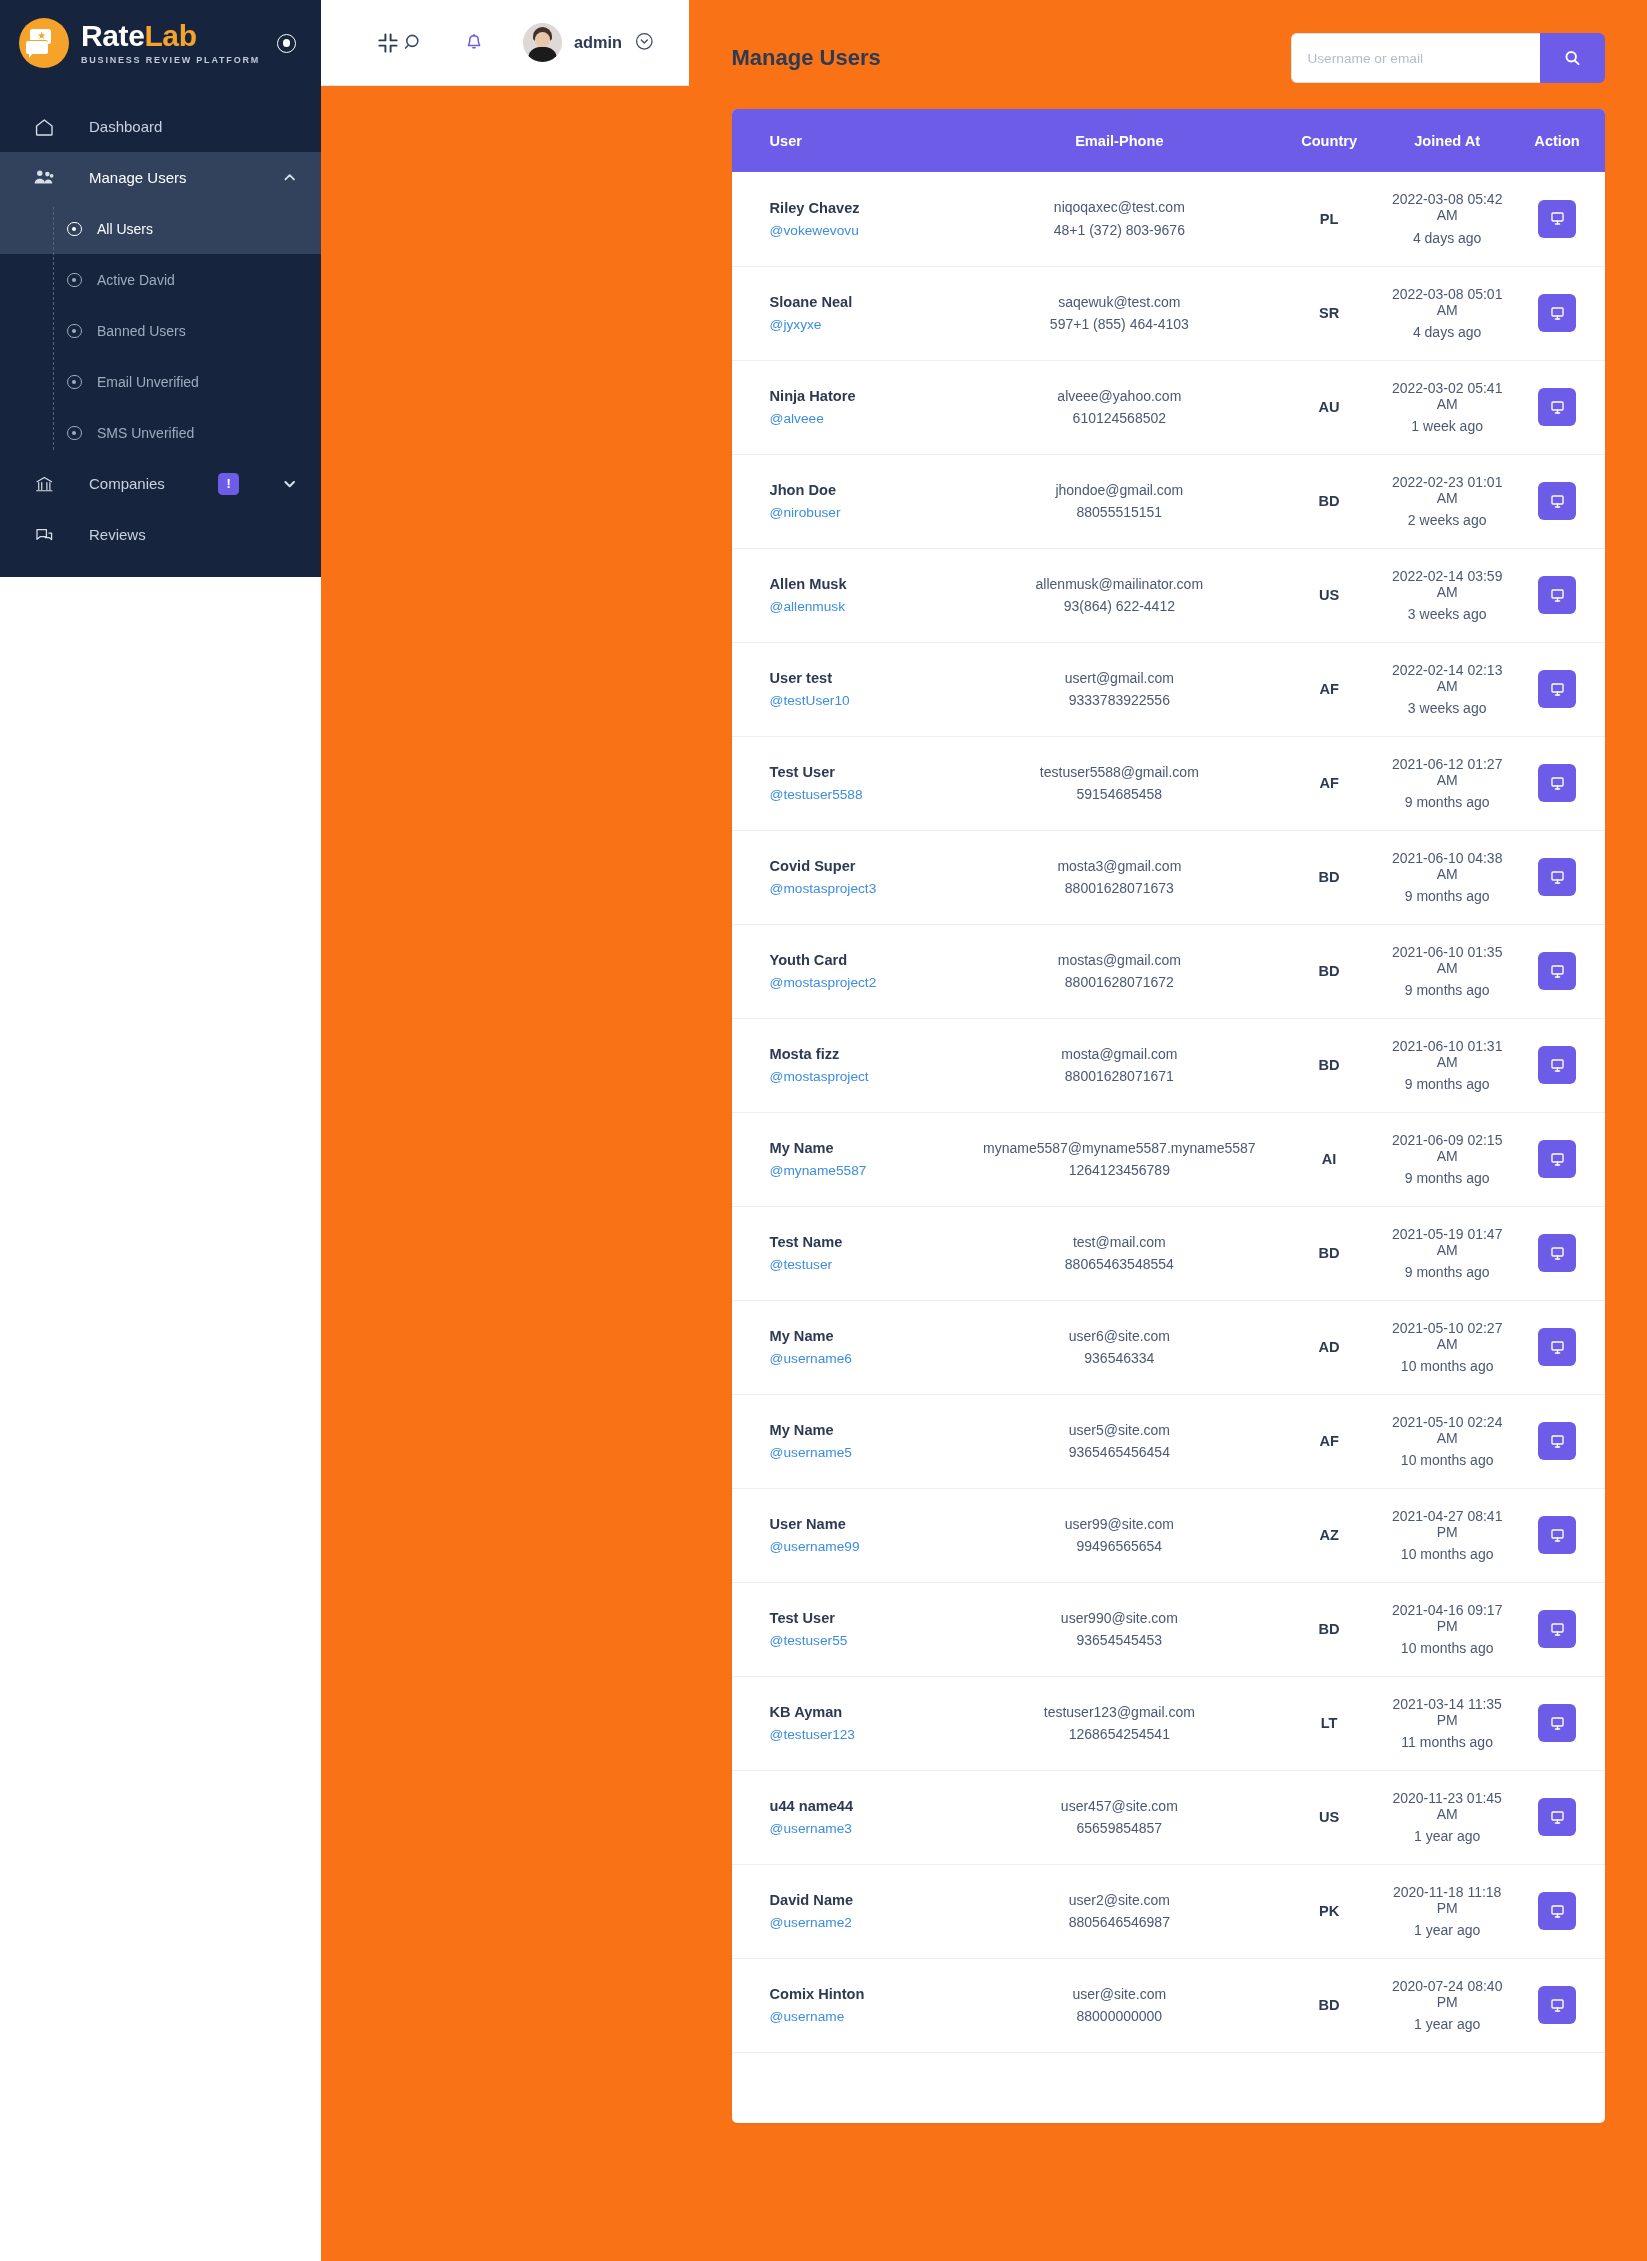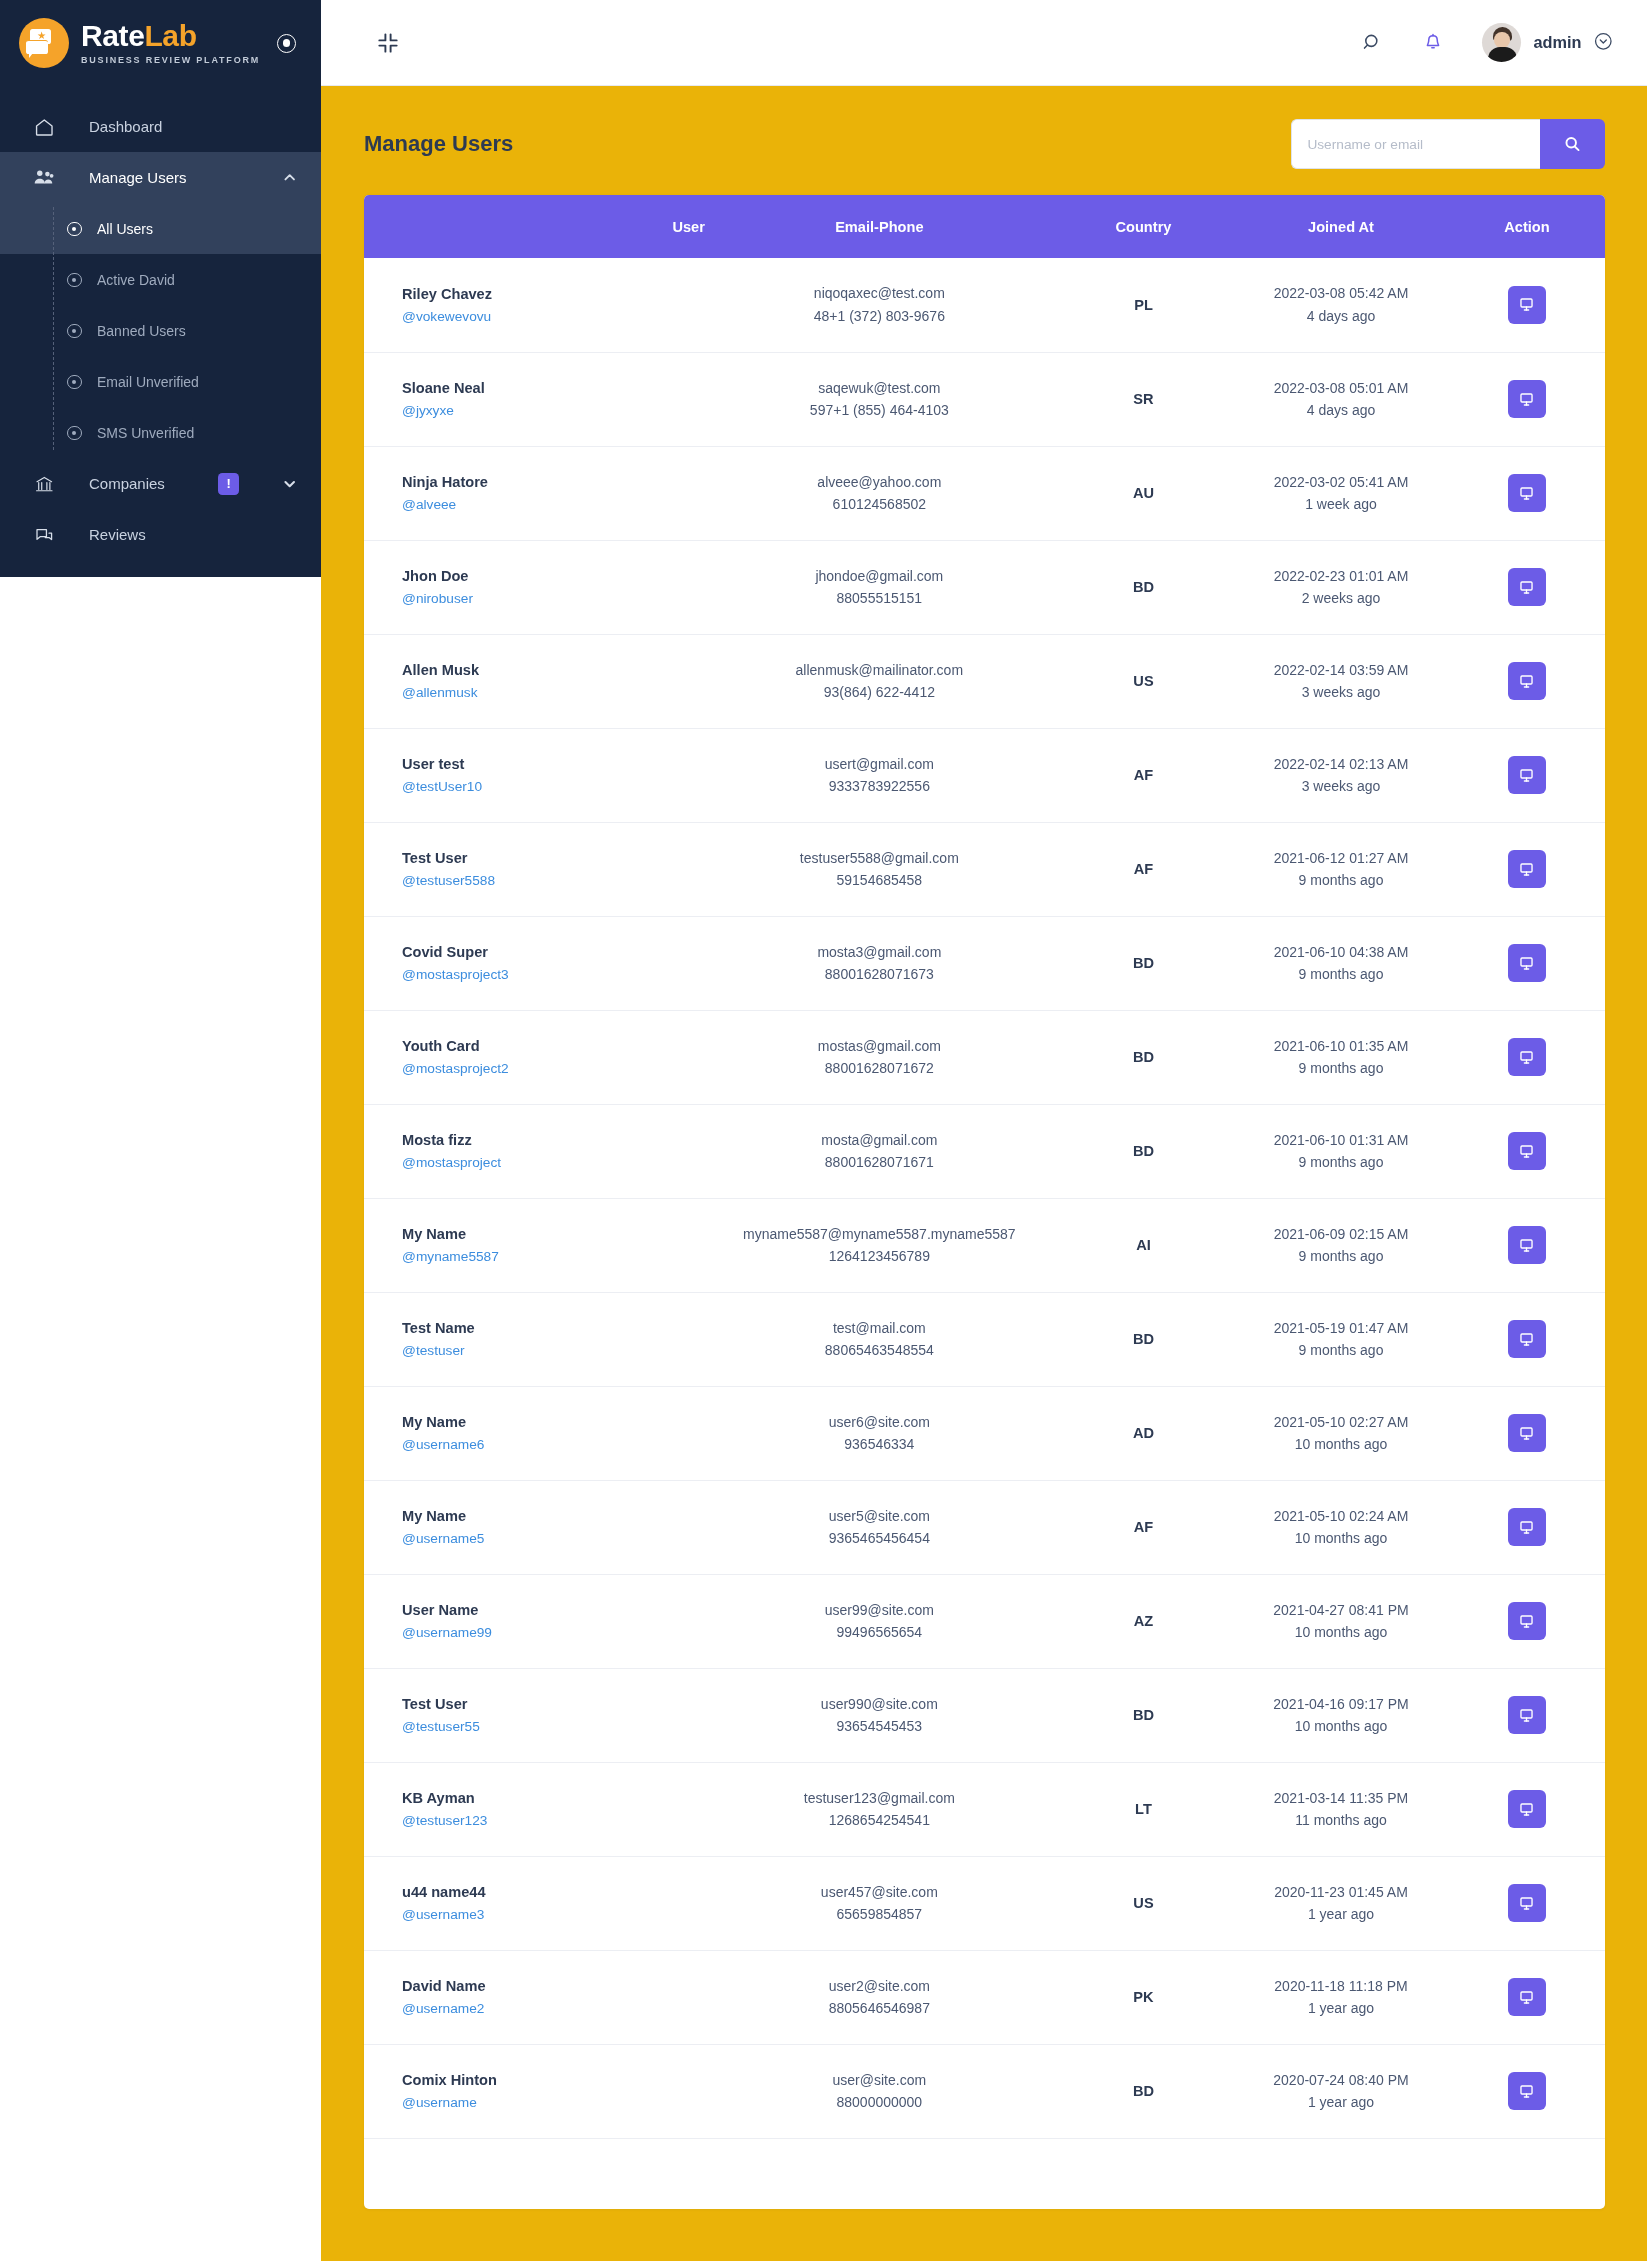--- a/index.html
+++ b/index.html
@@ -120,21 +120,21 @@
   .sub-item.active { background: #32415c; color: #ffffff; }
   .sub-ico {
     width: 14.6px; height: 14.6px; border-radius: 50%;
     border: 1.4px solid currentColor;
     display: flex; align-items: center; justify-content: center;
     flex: 0 0 14.6px;
   }
   .sub-ico i { width: 4.3px; height: 4.3px; border-radius: 50%; background: currentColor; display: block; }
 
   
-  .main { flex: 1; display: flex; flex-direction: column; background: #eab308; min-width: 0; }
+  .main { flex: 1; display: flex; flex-direction: row; background: #f97316; min-width: 0; }
   .topbar {
     height: 86px;
     background: #ffffff;
     display: flex; align-items: center;
     padding: 0 34px 0 51px;
     border-bottom: 0.9px solid #e7eaf0;
   }
   .collapse-btn {
     width: 31px; height: 31px; color: #2d3a52; cursor: pointer;
     display: flex; align-items: center; justify-content: center;
@@ -191,21 +191,21 @@
     overflow: hidden;
     box-shadow: 0 0.9px 2.6px rgba(40,50,80,0.06);
     padding-bottom: 70px;
   }
   table { width: 100%; border-collapse: collapse; }
   thead th {
     background: #6c5ce7; color: #ffffff;
     font-size: 14.6px; font-weight: 700;
     height: 63px; text-align: center;
   }
-  thead th.c-user { text-align: right; padding-left: 38px; width: 369px; }
+  thead th.c-user { text-align: left; padding-left: 38px; width: 369px; }
   thead th.c-email { width: 360px; }
   thead th.c-country { width: 197px; }
   thead th.c-joined { width: 240px; }
   thead th.c-action { width: 172px; }
 
   tbody tr { border-bottom: 0.9px solid #eceef3; }
   tbody td { height: 94px; vertical-align: middle; font-size: 14px; color: #4b5872; text-align: center; }
   td.c-user { text-align: left; padding-left: 38px; }
   .u-name { font-size: 14.6px; font-weight: 700; color: #2d3a52; margin-bottom: 6.9px; }
   .u-handle { font-size: 13.7px; color: #3c8dde; cursor: pointer; }

